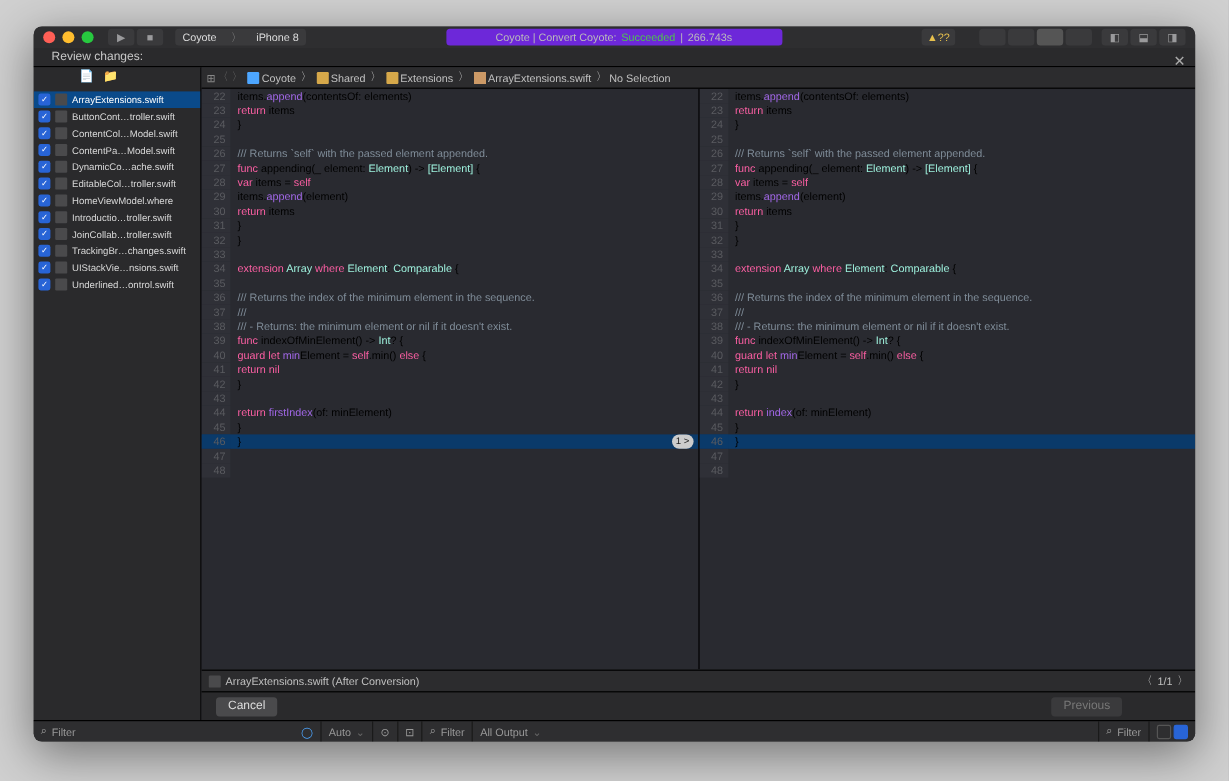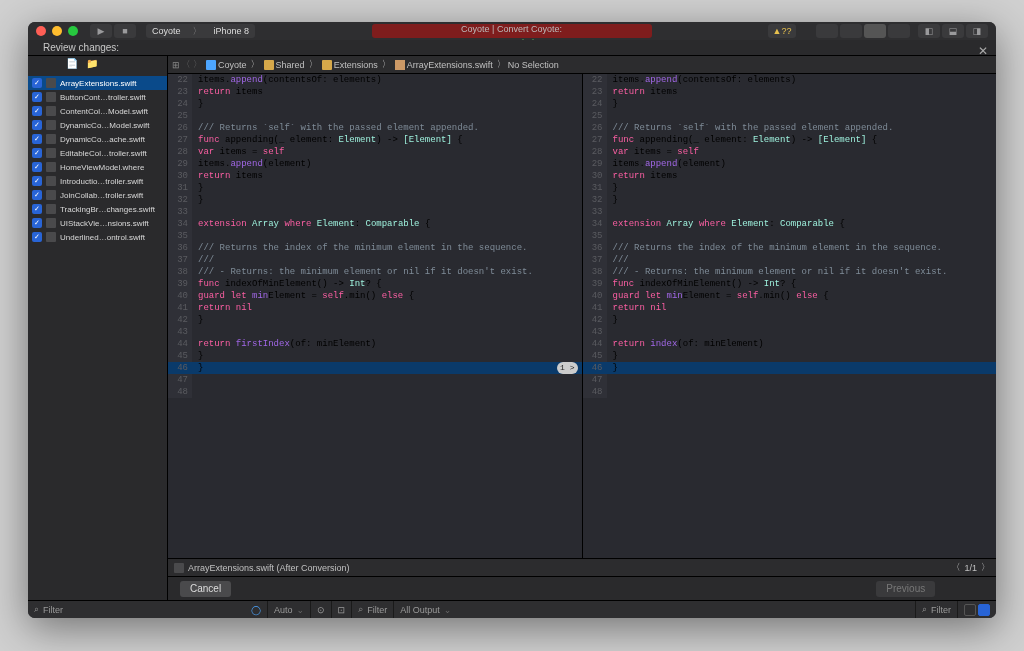--- a/index.html
+++ b/index.html
@@ -8,21 +8,21 @@
   
   .titlebar { height: 18px; background: #2e2e30; display: flex; align-items: center; padding: 0 8px; }
   .traffic { display: flex; gap: 6px; margin-right: 12px; }
   .dot { width: 10px; height: 10px; border-radius: 50%; }
   .red { background: #ff5f56; } .yellow { background: #ffbd2e; } .green { background: #27c93f; }
   .tb-ctrl { display: flex; gap: 2px; margin-right: 10px; }
   .tb-btn { width: 22px; height: 14px; background: #3a3a3c; border-radius: 3px; display:flex;align-items:center;justify-content:center;color:#9a9a9c;font-size:9px; }
   .scheme { height: 14px; background: #3a3a3c; border-radius: 3px; display: flex; align-items:center; font-size: 9px; color: #ddd; }
   .scheme span { padding: 0 6px; }
   .status { flex:1; display:flex; justify-content:center; }
-  .status-box { width: 280px; height: 14px; background: #7f1d1d; border-radius: 3px; display:flex; align-items:center; justify-content:flex-start; font-size:9px; color:#bbb; gap:4px;flex-direction:column; }
+  .status-box { width: 280px; height: 14px; background: #6d28d9; border-radius: 3px; display:flex; align-items:center; justify-content:center; font-size:9px; color:#bbb; gap:4px; }
   .status-box .ok { color:#4ec54e; }
   .warn { width: 28px; height: 14px; background: #3a3a3c; border-radius:3px;display:flex;align-items:center;justify-content:center;font-size:9px;color:#e7c04d;}
   .tb-right { display:flex; gap:2px; }
   
   .review-hdr { height: 16px; background: #2a2a2c; color:#c8c8c8; font-size:10px; padding-left:15px; display:flex;align-items:center; border-bottom:1px solid #000; }
   
   .main { flex:1; display:flex; overflow:hidden; }
   
   .sidebar { width: 140px; background:#2a2a2c; border-right:1px solid #000; display:flex;flex-direction:column; }
   .sb-toolbar { height:20px; display:flex; gap:8px; padding:2px 38px; font-size:10px; color:#4da6ff; }
@@ -34,21 +34,21 @@
   .fname { color:#d8d8d8; white-space:nowrap; overflow:hidden; text-overflow:ellipsis; flex:1;}
   .frow.sel .fname { color:#fff; }
   
   .editor { flex:1; display:flex; flex-direction:column; background:#292a30; }
   .jump { height:18px; background:#2c2c2e; border-bottom:1px solid #000; display:flex; align-items:center; padding:0 4px; font-size:9px; color:#c0c0c0; gap:2px;}
   .jump-seg { display:flex;align-items:center;gap:2px; padding:0 2px;}
   .jump-ico { width:10px;height:10px;}
   .jico-blue { background:#4da6ff;border-radius:1px;}
   .jico-yel { background:#d6a84a;border-radius:1px;}
   .diff { flex:1; display:flex; overflow:hidden; }
-  .pane { flex:1; display:flex; font-family:Liberation Mono, monospace; font-size:9px; line-height:12px; overflow:hidden;}
+  .pane { flex:1; display:flex; font-family:Liberation Sans, sans-serif; font-size:9px; line-height:12px; overflow:hidden;}
   .pane + .pane { border-left:1px solid #000; }
   .crow { height:12px; display:flex;}
   .crow .gn { width:24px;text-align:right;color:#5a5b60;padding-right:4px;background:#2f3037;}
   .crow .cc { flex:1; padding-left:6px; position:relative;}
   .crow.hl { background:#0a3a6a; }
   .crow.hl .gn { background:#0a3a6a;}
   .badge { position:absolute;right:4px;top:0;background:#ccc;color:#222;font-size:8px;padding:0 3px;border-radius:6px;}
   
   .kw{color:#fc5fa3;}.ty{color:#9ef1dd;}.fn{color:#a167e6;}.cm{color:#7f8c98;}
   .panefoot { height:18px; background:#2c2c2e; border-top:1px solid #000; display:flex; align-items:center;}
@@ -131,21 +131,21 @@
             <span class="fname">ButtonCont…troller.swift</span>
           </div>
           <div class="frow">
             <span class="chk">✓</span>
             <span class="ficon"></span>
             <span class="fname">ContentCol…Model.swift</span>
           </div>
           <div class="frow">
             <span class="chk">✓</span>
             <span class="ficon"></span>
-            <span class="fname">DynamicCo…Model.swift</span>
+            <span class="fname">ContentPa…Model.swift</span>
           </div>
           <div class="frow">
             <span class="chk">✓</span>
             <span class="ficon"></span>
             <span class="fname">DynamicCo…ache.swift</span>
           </div>
           <div class="frow">
             <span class="chk">✓</span>
             <span class="ficon"></span>
             <span class="fname">EditableCol…troller.swift</span>

